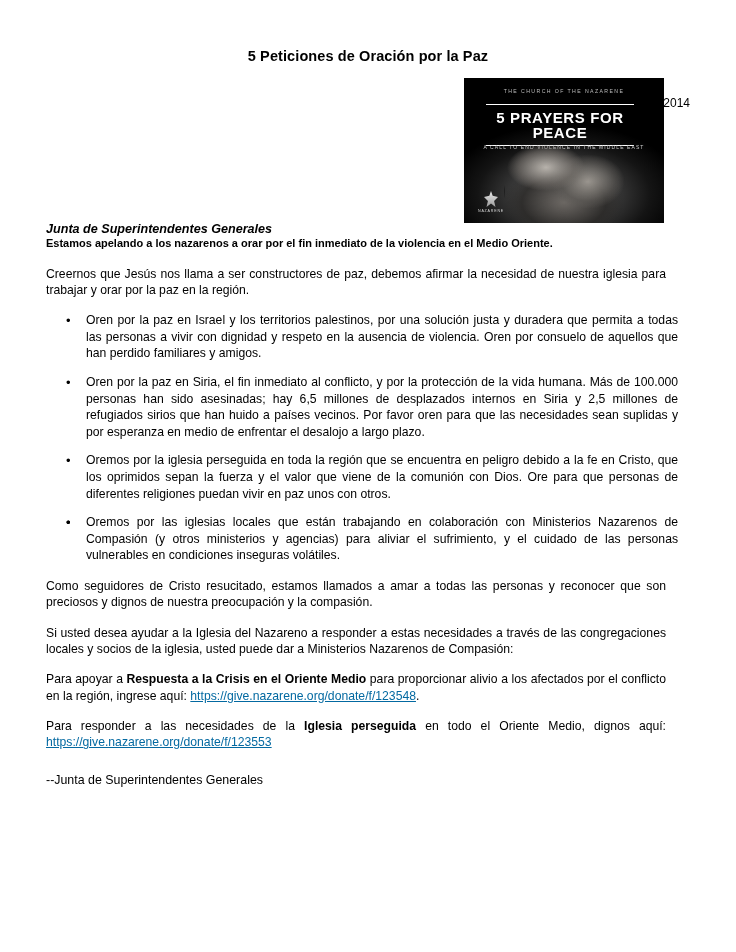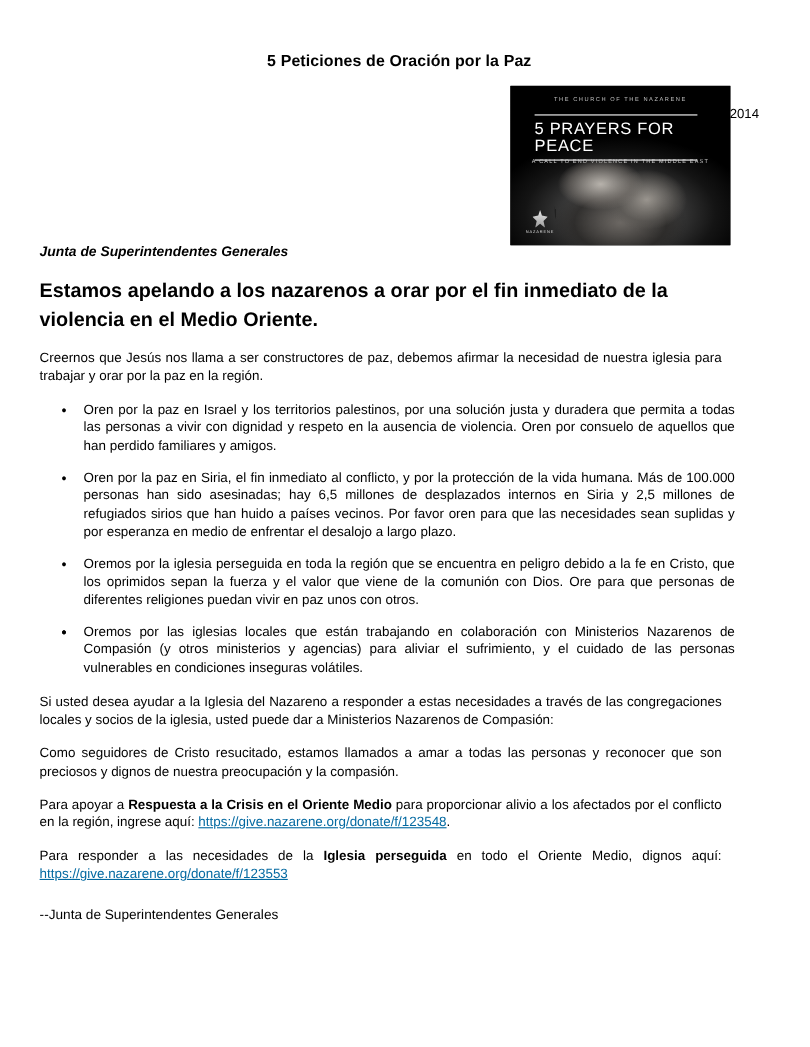--- a/index.html
+++ b/index.html
@@ -13,21 +13,21 @@
     font-family: "Liberation Sans", sans-serif;
     color: #000000;
     position: relative;
     overflow: hidden;
   }
   .page {
     position: relative;
     width: 736px;
     height: 952px;
     box-sizing: border-box;
-    padding: 40px 46px 20px 36px;
+    padding: 40px 46px 20px 46px;
   }
   .doc-title {
     text-align: center;
     font-size: 14.5px;
     font-weight: bold;
     margin: 8px 0 0 0;
     letter-spacing: 0.1px;
   }
   .date-line {
     font-size: 12px;
@@ -61,24 +61,24 @@
     color: #bdbdbd;
     font-size: 5.2px;
     letter-spacing: 1.4px;
     font-family: "Liberation Sans", sans-serif;
   }
   .img-headline {
     position: absolute;
     top: 26px;
     left: 22px;
     right: 30px;
-    text-align: left;
+    text-align: center;
     color: #ffffff;
     font-size: 15px;
-    font-weight: normal;
+    font-weight: bold;
     letter-spacing: 0.6px;
     border-top: 1.5px solid #ffffff;
     border-bottom: 1.5px solid #ffffff;
     padding: 5px 0 5px 0;
     line-height: 1;
   }
   .img-subline {
     position: absolute;
     top: 66px;
     left: 0;
@@ -138,22 +138,21 @@
   }
 
   
   .byline {
     margin-top: 112px;
     font-size: 12.6px;
     font-weight: bold;
     font-style: italic;
   }
   .lead {
-    margin-top: 16px;
-    font-size: 18px;
+    font-size: 11px;
     font-weight: bold;
     line-height: 1.42;
     max-width: 610px;
   }
   p.para {
     font-size: 12.2px;
     line-height: 1.34;
     margin: 14px 0 0 0;
     max-width: 620px;
     text-align: justify;
@@ -219,23 +218,23 @@
   <p class="para">Creernos que Jesús nos llama a ser constructores de paz, debemos afirmar la necesidad de nuestra iglesia para trabajar y orar por la paz en la región.</p>
 
   <ul class="prayer-list">
     <li><span class="bullet">•</span><span>Oren por la paz en Israel y los territorios palestinos, por una solución justa y duradera que permita a todas las personas a vivir con dignidad y respeto en la ausencia de violencia. Oren por consuelo de aquellos que han perdido familiares y amigos.</span></li>
     <li><span class="bullet">•</span><span>Oren por la paz en Siria, el fin inmediato al conflicto, y por la protección de la vida humana. Más de 100.000 personas han sido asesinadas; hay 6,5 millones de desplazados internos en Siria y 2,5 millones de refugiados sirios que han huido a países vecinos. Por favor oren para que las necesidades sean suplidas y por esperanza en medio de enfrentar el desalojo a largo plazo.</span></li>
     <li><span class="bullet">•</span><span>Oremos por la iglesia perseguida en toda la región que se encuentra en peligro debido a la fe en Cristo, que los oprimidos sepan la fuerza y el valor que viene de la comunión con Dios. Ore para que personas de diferentes religiones puedan vivir en paz unos con otros.</span></li>
     <li><span class="bullet">•</span></li>
     <li><span class="bullet">•</span><span>Oremos por las iglesias locales que están trabajando en colaboración con Ministerios Nazarenos de Compasión (y otros ministerios y agencias) para aliviar el sufrimiento, y el cuidado de las personas vulnerables en condiciones inseguras volátiles.</span></li>
   </ul>
 
+  <p class="para">Como seguidores de Cristo resucitado, estamos llamados a amar a todas las personas y reconocer que son preciosos y dignos de nuestra preocupación y la compasión.</p>
+
   <p class="para">Si usted desea ayudar a la Iglesia del Nazareno a responder a estas necesidades a través de las congregaciones locales y socios de la iglesia, usted puede dar a Ministerios Nazarenos de Compasión:</p>
 
-  <p class="para">Como seguidores de Cristo resucitado, estamos llamados a amar a todas las personas y reconocer que son preciosos y dignos de nuestra preocupación y la compasión.</p>
-
   <p class="para"><span>Para apoyar a </span><span class="b">Respuesta a la Crisis en el Oriente Medio</span><span> para proporcionar alivio a los afectados por el conflicto en la región, ingrese aquí: </span><a class="link" href="#">https://give.nazarene.org/donate/f/123548</a><span>.</span></p>
 
   <p class="para"><span> Para responder a las necesidades de la </span><span class="b">Iglesia perseguida</span><span> en todo el Oriente Medio, dignos aquí: </span><a class="link" href="#">https://give.nazarene.org/donate/f/123553</a><span></span></p>
 
   <div class="signoff">--Junta de Superintendentes Generales</div>
 
 </div>
 
 </body></html>

